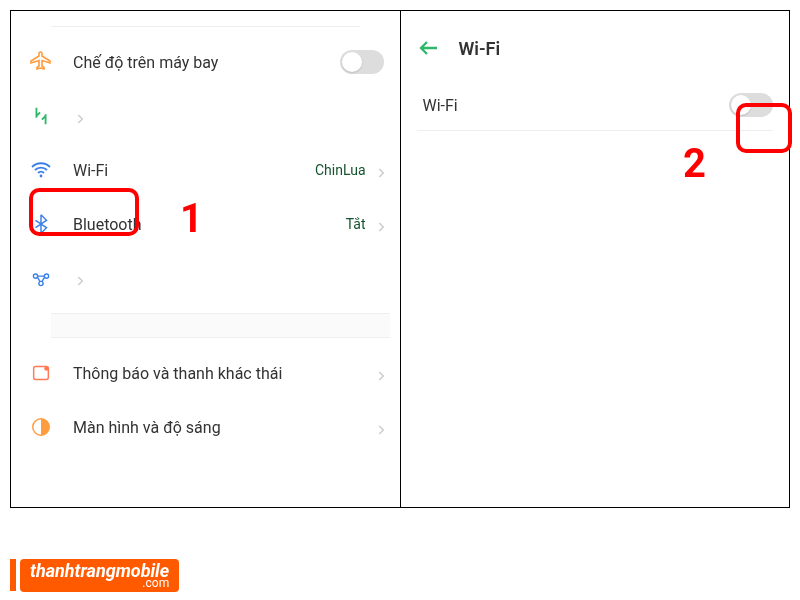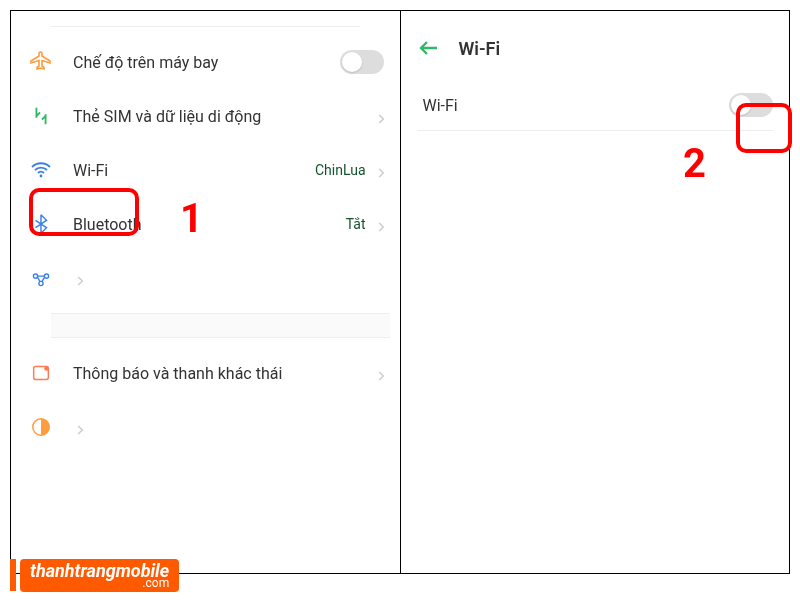--- a/index.html
+++ b/index.html
@@ -1,17 +1,17 @@
 <!DOCTYPE html>
 <html><head>
 <meta charset="utf-8">
 <style>
   * { box-sizing: border-box; margin: 0; padding: 0; }
   body { font-family: -apple-system, BlinkMacSystemFont, 'Segoe UI', Roboto, Arial, sans-serif; background: #fff; width: 800px; height: 600px; position: relative; }
-  .container { display: flex; width: 780px; height: 564px; margin: 10px; border: 1px solid #000; }
+  .container { display: flex; width: 780px; height: 498px; margin: 10px; border: 1px solid #000; }
   .panel { flex: 1; padding: 15px 10px; background: #fff; }
   .panel.left { border-right: 1px solid #000; }
   .sep-line { height: 1px; background: #eee; margin: 0 30px 8px 30px; }
   .divider-gap { height: 25px; border-top: 1px solid #eee; border-bottom: 1px solid #eee; background: #fafafa; margin: 8px 0 8px 30px; }
   .row { display: flex; align-items: center; padding: 13px 6px; position: relative; cursor: pointer; }
   .icon { width: 28px; height: 28px; display: flex; align-items: center; justify-content: center; margin-right: 18px; flex-shrink: 0; }
   .label { flex: 1; font-size: 16px; color: #333; }
   .value { font-size: 14px; color: #14532d; margin-right: 8px; }
   .chevron { width: 10px; height: 10px; flex-shrink: 0; }
   .toggle { width: 44px; height: 24px; background: #ddd; border-radius: 12px; position: relative; flex-shrink: 0; }
@@ -44,21 +44,20 @@
       <span class="label">Chế độ trên máy bay</span>
       <div class="toggle"></div>
     </div>
 
     <div class="row">
       <span class="icon">
         <svg viewBox="0 0 24 24" width="22" height="22">
             <path fill="none" stroke="#2fb868" stroke-width="2" d="M7 3v11 M7 12l4-4 M17 21V10 M17 12l-4 4"></path>
           </svg>
       </span>
-      <span class="label">Thẻ SIM và dữ liệu di động</span>
       <span class="chevron">
         <svg viewBox="0 0 24 24" width="14" height="14">
             <path fill="none" stroke="#ccc" stroke-width="2.5" d="M9 5l7 7-7 7"></path>
           </svg>
       </span>
     </div>
 
     <div class="row">
       <span class="icon">
         <svg viewBox="0 0 24 24" width="24" height="24">
@@ -123,20 +122,21 @@
       </span>
     </div>
 
     <div class="row">
       <span class="icon">
         <svg viewBox="0 0 24 24" width="22" height="22">
             <circle cx="12" cy="12" r="9" fill="none" stroke="#ff9c3e" stroke-width="1.6"></circle>
             <path d="M12 3 A9 9 0 0 1 12 21 Z" fill="#ff9c3e"></path>
           </svg>
       </span>
+      <span class="label">Màn hình và độ sáng</span>
       <span class="chevron">
         <svg viewBox="0 0 24 24" width="14" height="14">
             <path fill="none" stroke="#ccc" stroke-width="2.5" d="M9 5l7 7-7 7"></path>
           </svg>
       </span>
     </div>
   </div>
 
   <div class="panel right">
     <div class="header-row">

